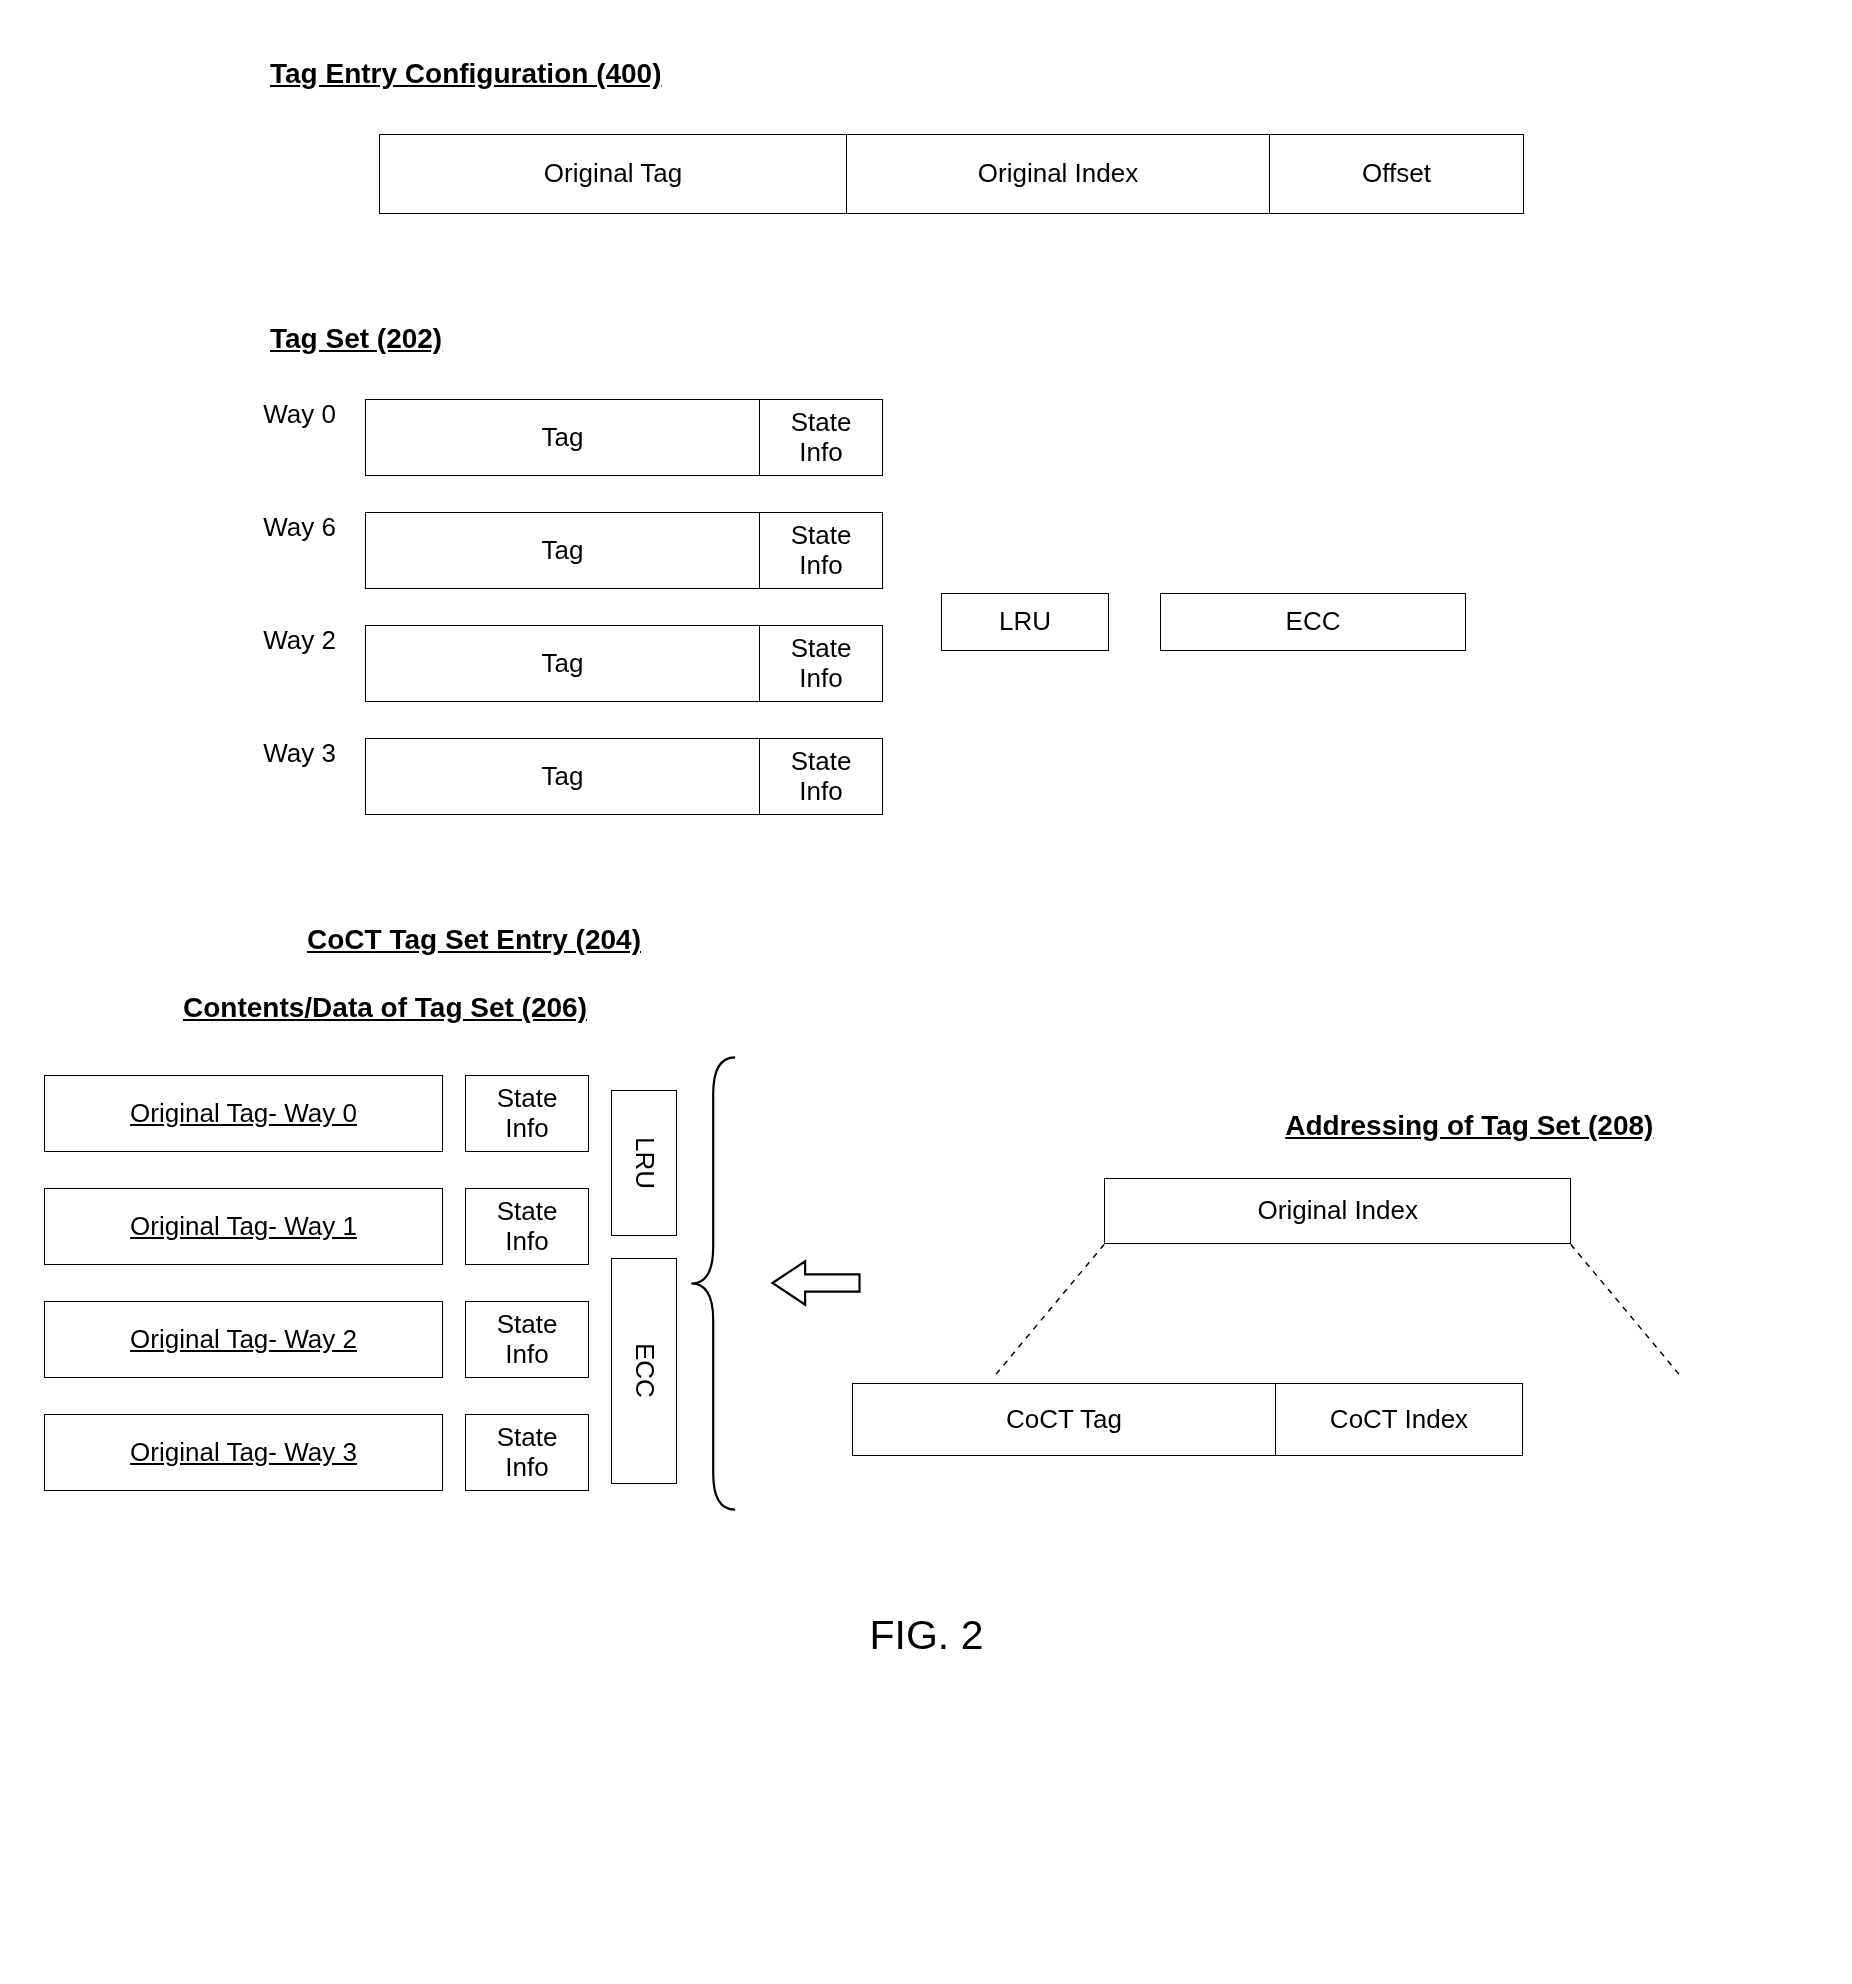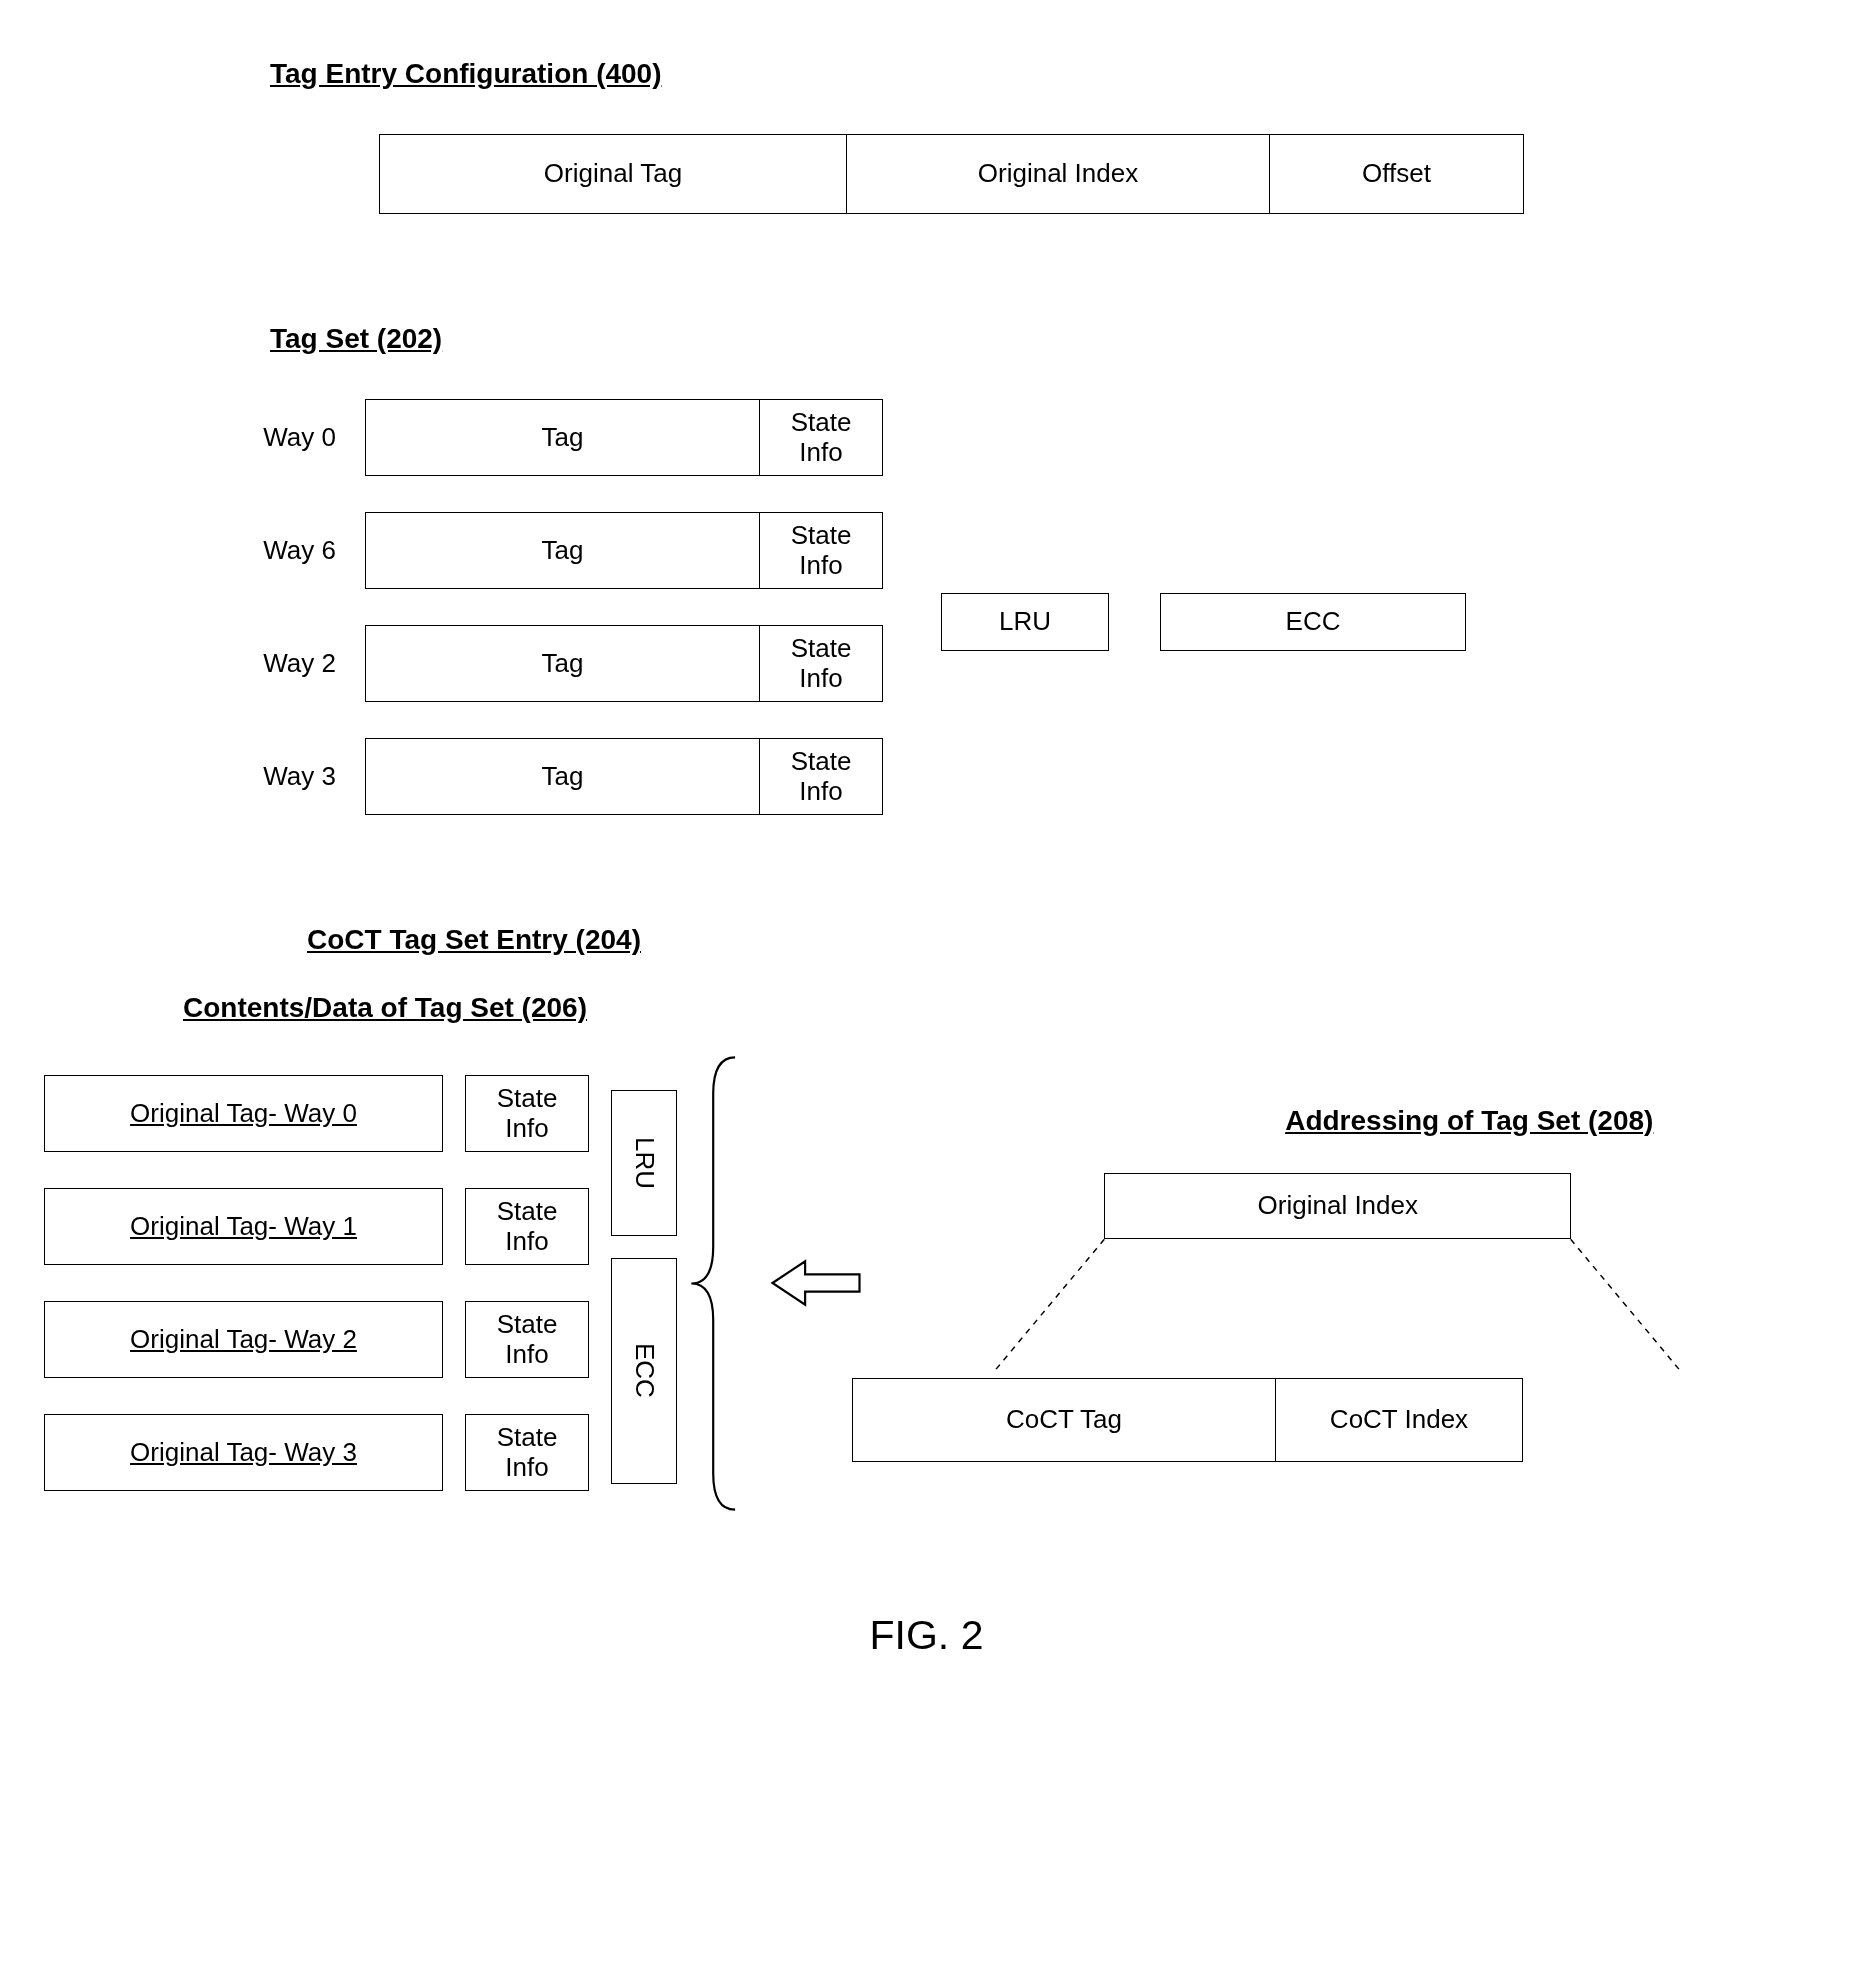--- a/index.html
+++ b/index.html
@@ -36,21 +36,21 @@
     margin-bottom: 109px;
   }
   .tag-entry-row .c1 { width: 467px; border-right: none; }
   .tag-entry-row .c2 { width: 423px; border-right: none; }
   .tag-entry-row .c3 { width: 255px; }
 
   
   .sec-202 { margin-bottom: 109px; }
   .tagset-body { display: flex; align-items: center; }
   .ways-col { padding-left: 190px; }
-  .way-row { display: flex; align-items: center; margin-bottom: 36px; }
+  .way-row { display: flex; align-items: flex-start; margin-bottom: 36px; }
   .way-label { width: 131px; font-size: 26px; text-align: center; }
   .way-tag { width: 394px; height: 77px; border-right: none; }
   .way-state { width: 124px; height: 77px; }
   .side-boxes { display: flex; align-items: center; gap: 51px; margin-left: 58px; margin-top: 29px; }
   .side-box { width: 168px; height: 58px; }
   .side-box.wide { width: 306px; }
 
   
   .sec-204 .section-title { margin-left: 263px; margin-bottom: 36px; }
   .sec-204 .sub-title { margin-left: 139px; margin-bottom: 25.5px; }
@@ -73,21 +73,21 @@
   .vlru { height: 146px; margin-bottom: 22px; }
   .vecc { height: 226px; }
 
   .brace-svg { margin-left: 7.3px; margin-right: 7.3px; flex-shrink: 0; }
   .arrow-svg { flex-shrink: 0; margin-left: 0; }
 
   .addr-col { flex: 1; margin-left: 0; }
   .addr-title { text-align: center; margin-bottom: 29px; }
   .orig-index-box { width: 467px; height: 66px; margin: 0 auto 0 auto; }
   .trapezoid-wrap { position: relative; margin: 0 auto; display: flex; justify-content: center; }
-  .coct-split { display: flex; width: 671px; height: 84px; margin-left: -14.6px; }
+  .coct-split { display: flex; width: 671px; height: 73px; margin-left: -14.6px; }
   .coct-split .left { width: 423px; border-right: none; }
   .coct-split .right { width: 248px; }
 
   .fig-caption { text-align: center; font-size: 41px; margin-top: 95px; }
 </style>
 </head>
 <body>
 
 <div>
   <div class="section-title" style="margin-left:226px">Tag Entry Configuration (400)</div>

